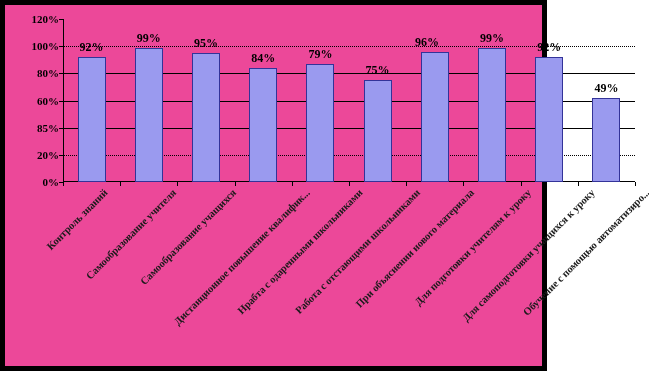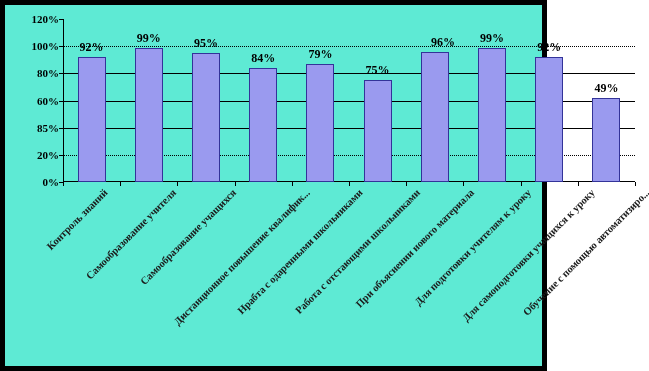--- a/index.html
+++ b/index.html
@@ -16,21 +16,21 @@
   }
 
   #chart-frame {
     position: absolute;
     left: 0;
     top: 0;
     width: 547px;
     height: 371px;
     box-sizing: border-box;
     border: 5px solid #000000;
-    background: #5eead4;
+    background: #ec4899;
   }
 
   
   #plot-wrap {
     position: absolute;
     left: 0;
     top: 0;
     width: 639px;
     height: 361px;
   }
@@ -206,21 +206,21 @@
         <div class="bar" style="left: 186.2px; width: 28px; height: 114.1px;"></div>
         <div class="bar-label" style="left: 170.2px; width: 60px; top: 32.9px;">84%</div>
         <div class="x-tick-mark" style="left: 171.6px;"></div>
         <div class="bar" style="left: 243.4px; width: 28px; height: 118.175px;"></div>
         <div class="bar-label" style="left: 227.4px; width: 60px; top: 28.825px;">79%</div>
         <div class="x-tick-mark" style="left: 228.8px;"></div>
         <div class="bar" style="left: 300.6px; width: 28px; height: 101.875px;"></div>
         <div class="bar-label" style="left: 284.6px; width: 60px; top: 45.125px;">75%</div>
         <div class="x-tick-mark" style="left: 286px;"></div>
         <div class="bar" style="left: 357.8px; width: 28px; height: 130.4px;"></div>
-        <div class="bar-label" style="left: 350px; width: 60px; top: 16.6px;">96%</div>
+        <div class="bar-label" style="left: 334px; width: 60px; top: 16.6px;">96%</div>
         <div class="x-tick-mark" style="left: 343.2px;"></div>
         <div class="bar" style="left: 415px; width: 28px; height: 134.475px;"></div>
         <div class="bar-label" style="left: 399px; width: 60px; top: 12.525px;">99%</div>
         <div class="x-tick-mark" style="left: 400.4px;"></div>
         <div class="bar" style="left: 472.2px; width: 28px; height: 124.967px;"></div>
         <div class="bar-label" style="left: 456.2px; width: 60px; top: 22.0333px;">92%</div>
         <div class="x-tick-mark" style="left: 457.6px;"></div>
         <div class="bar" style="left: 529.4px; width: 28px; height: 84.2167px;"></div>
         <div class="bar-label" style="left: 513.4px; width: 60px; top: 62.7833px;">49%</div>
         <div class="x-tick-mark" style="left: 514.8px;"></div>

